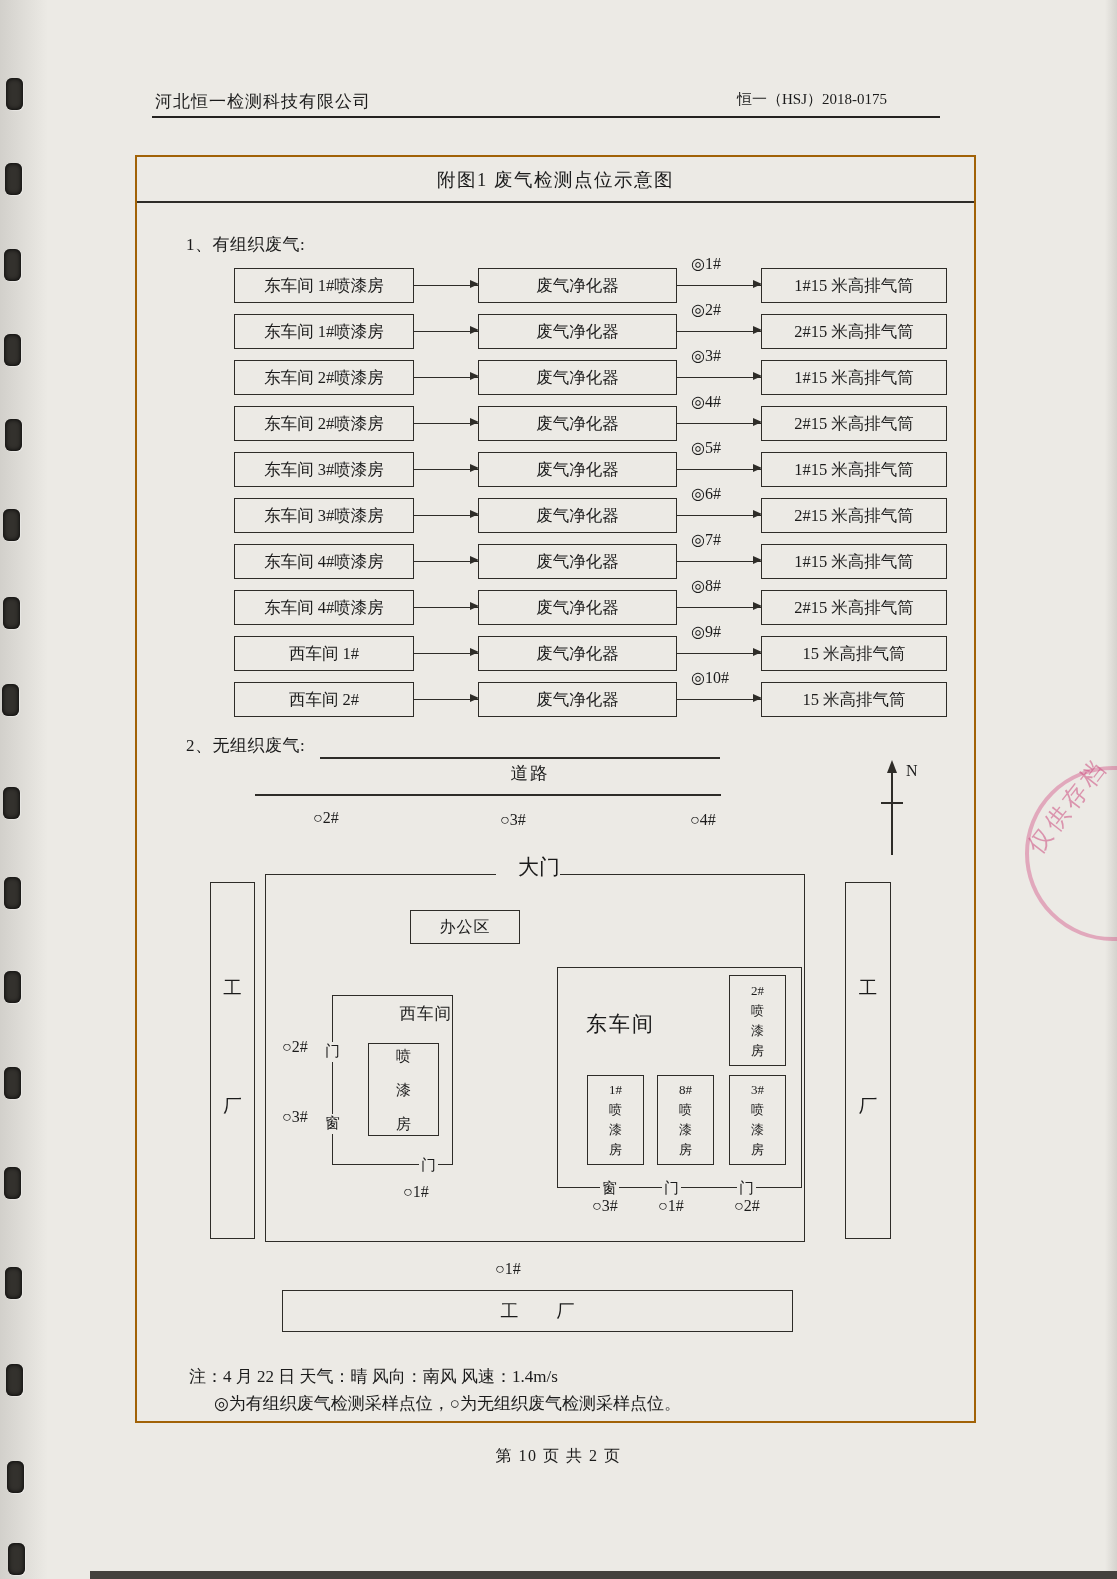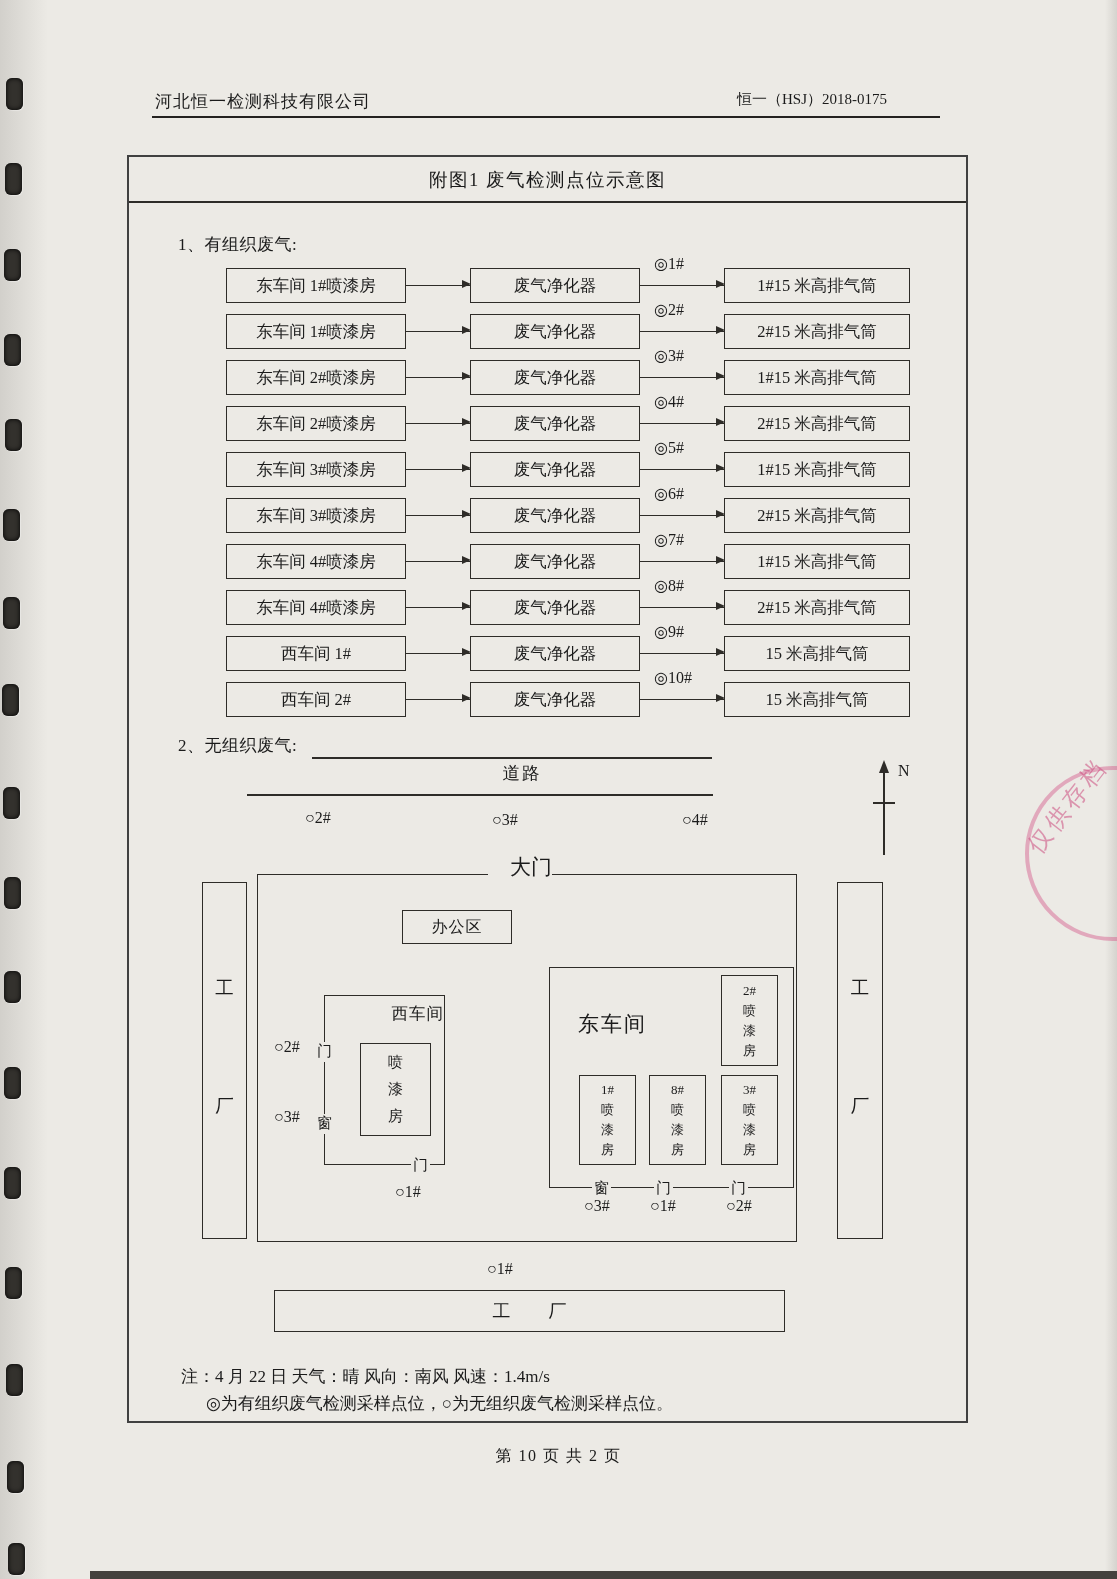--- a/index.html
+++ b/index.html
@@ -11,33 +11,33 @@
   .page::after  { content:''; position:absolute; right:0; top:0; bottom:0; width:12px;
                   background:linear-gradient(to left,#d5d3ce,rgba(236,234,229,0)); }
 
   .hole { position:absolute; width:17px; height:32px; background:#33312d; border-radius:6px;
           box-shadow:inset 0 0 5px #000, 1px 1px 1px rgba(255,255,255,0.35); }
 
   .hdr-left  { position:absolute; left:155px; top:90px;  font-size:17px; letter-spacing:1px; }
   .hdr-right { position:absolute; left:737px; top:90px;  font-size:15px; }
   .hdr-rule  { position:absolute; left:152px; top:116px; width:788px; height:2px; background:#242220; }
 
-  .mainbox { position:absolute; left:127px; top:155px; width:841px; height:1268px; border:2px solid #404040; }
+  .mainbox { position:absolute; left:135px; top:155px; width:841px; height:1268px; border:2px solid #a16207; }
   .title-band { height:46px; border-bottom:2px solid #2e2c28; display:flex; align-items:center;
                 justify-content:center; font-size:18.5px; letter-spacing:1.5px; }
 
   .s-label { position:absolute; font-size:17px; letter-spacing:0.5px; white-space:nowrap; }
   .hline   { position:absolute; height:1.6px; background:#2e2c28; }
 
   .flow { position:absolute; left:97px; top:111px; display:flex; flex-direction:column; gap:11px; }
   .frow { display:flex; align-items:center; height:35px; }
   .fbox { border:1.6px solid #2e2c28; height:35px; display:flex; align-items:center; justify-content:center;
           font-size:16.5px; white-space:nowrap; }
   .src { width:180px; }
-  .dev { width:170px; }
+  .dev { width:199px; }
   .stk { width:186px; }
   .arr { position:relative; height:1.6px; background:#2e2c28; align-self:center; }
   .a1  { width:64px; }
   .a2  { width:84px; }
   .arr::after { content:''; position:absolute; right:-1px; top:-4.4px; width:0; height:0;
                 border-left:9px solid #2e2c28; border-top:4.8px solid transparent; border-bottom:4.8px solid transparent; }
   .pt { position:absolute; left:14px; bottom:13px; font-size:16px; white-space:nowrap; }
 
   .pt-label { position:absolute; font-size:16px; white-space:nowrap; }
   .road-label { position:absolute; left:328px; top:604px; width:130px; text-align:center;
@@ -62,21 +62,21 @@
   .office { left:273px; top:753px; width:110px; height:34px; display:flex; align-items:center;
             justify-content:center; font-size:16px; letter-spacing:1px; }
 
   .west { left:195px; top:838px; width:121px; height:170px; }
   .ws-name { text-align:right; margin-top:7px; font-size:16.5px; letter-spacing:1px; }
   .east { left:420px; top:810px; width:245px; height:221px; }
   .es-name { position:absolute; left:28px; top:42px; font-size:21px; letter-spacing:2px; }
 
   .booth   { display:flex; align-items:center; justify-content:center; }
   .booth-t { display:block; word-break:break-all; text-align:center; }
-  .bt-lg   { width:17px; font-size:15px; line-height:27px; }
+  .bt-lg   { width:17px; font-size:15px; line-height:34px; }
   .bt-sm   { width:18px; font-size:13px; line-height:20px; }
 
   .edge { position:absolute; background:#eceae5; font-size:15px; padding:0 2px; line-height:1.3; z-index:2; }
 
   .bottom-factory { left:145px; top:1133px; width:511px; height:42px; display:flex;
                     align-items:center; justify-content:center; }
   .bf-t { font-size:18px; letter-spacing:38px; padding-left:38px; }
 
   .note { position:absolute; font-size:17px; white-space:nowrap; }
 

